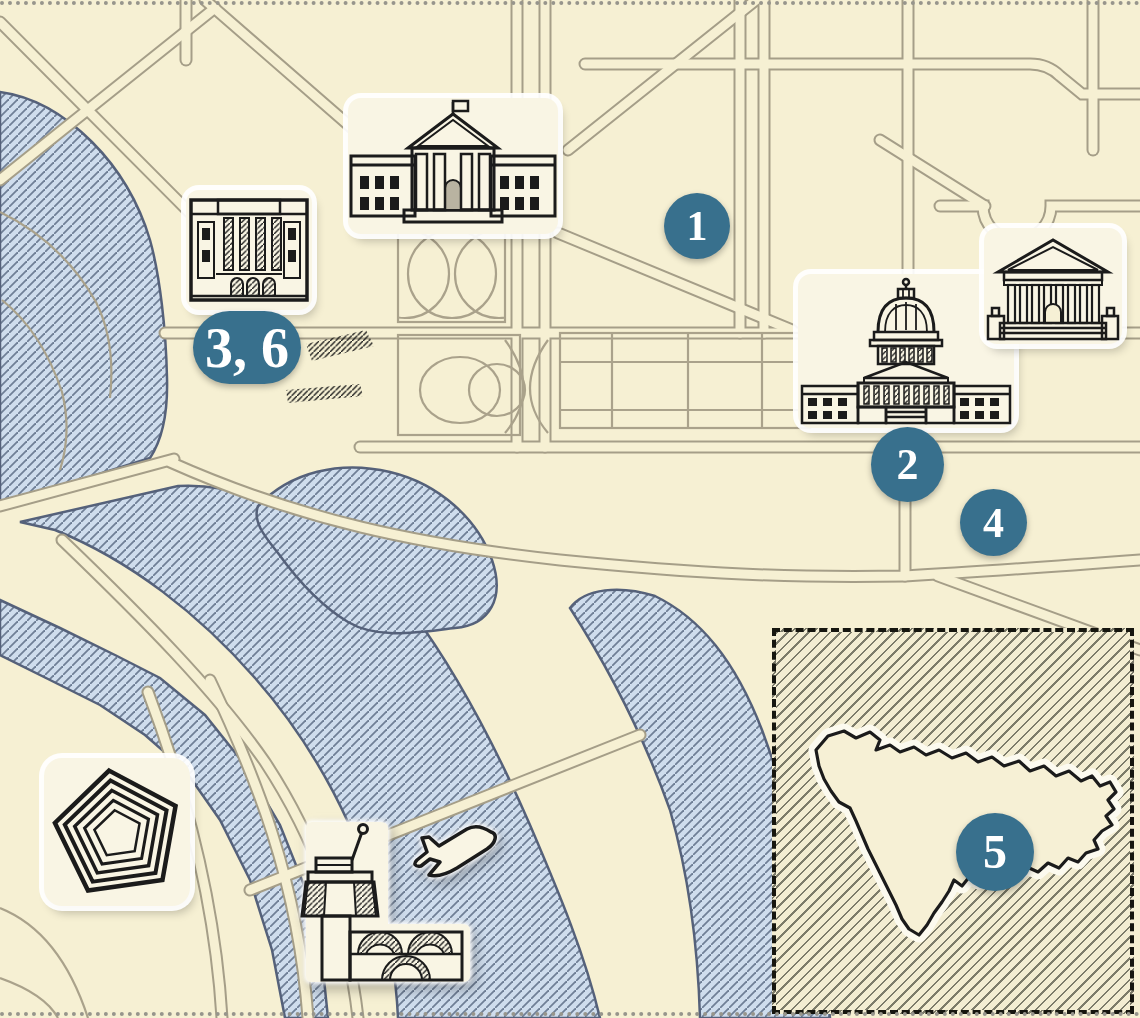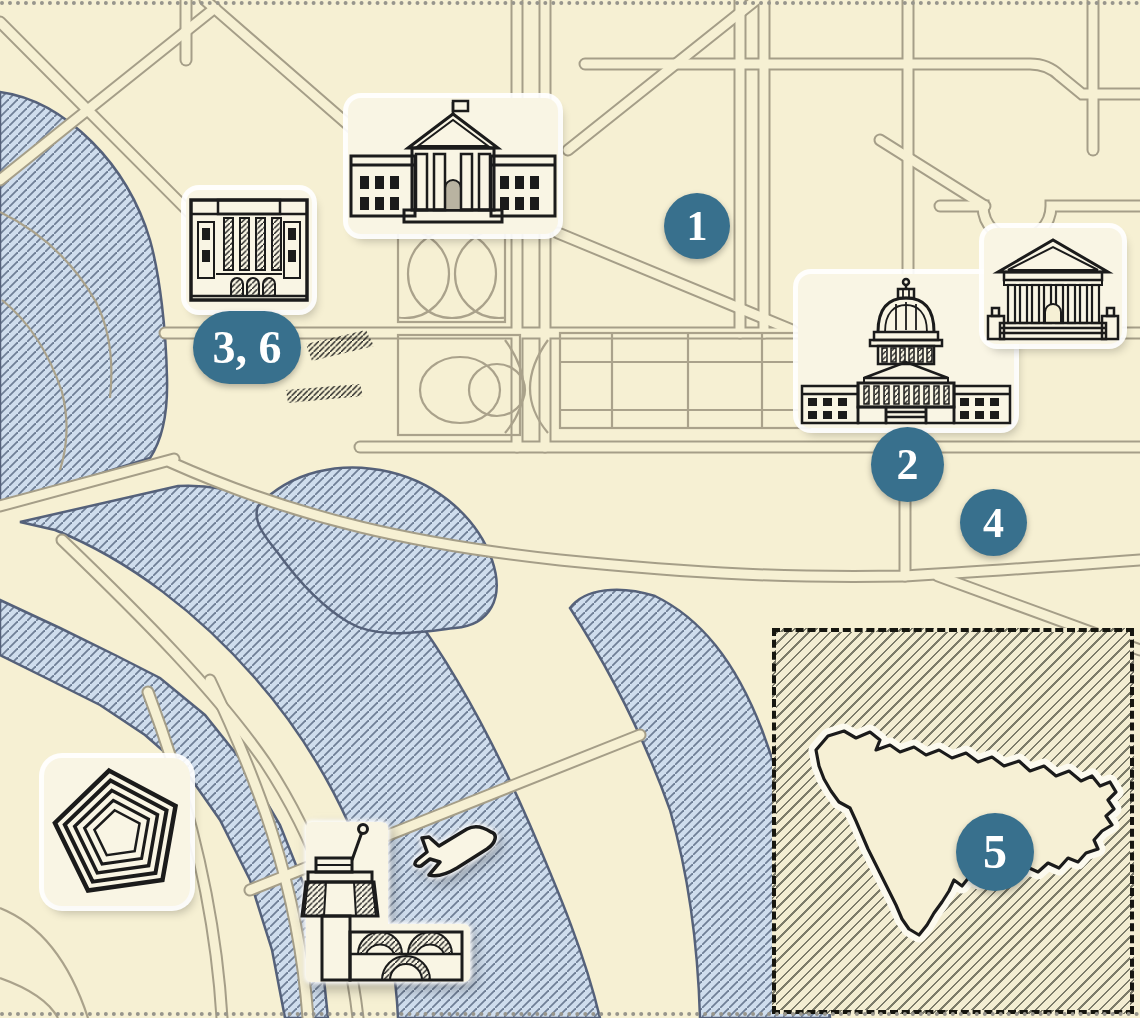--- a/index.html
+++ b/index.html
@@ -23,21 +23,21 @@
        #f3edd2;}
   .inset svg{position:absolute;left:0;top:0;}
 
   
   .badge{position:absolute;z-index:40;display:flex;align-items:center;justify-content:center;
      background:#38708d;color:#fff;border-radius:50%;
      font-family:"Liberation Serif",serif;font-weight:700;line-height:1;
      box-shadow:0 3px 6px rgba(0,0,0,.28);}
   #marker-1{left:664px;top:193px;width:66px;height:66px;font-size:42px;}
   #marker-2{left:871px;top:427px;width:73px;height:75px;font-size:44px;}
-  #marker-3-6{left:193px;top:311px;width:108px;height:73px;border-radius:37px;font-size:46px;}
+  #marker-3-6{left:193px;top:311px;width:108px;height:73px;border-radius:37px;font-size:56px;}
   #marker-4{left:960px;top:489px;width:67px;height:67px;font-size:42px;}
   #marker-5{left:956px;top:813px;width:78px;height:78px;font-size:48px;}
 
   .edge{position:absolute;left:0;width:1140px;height:0;z-index:50;
         border-top:4px dotted #97958c;}
   .edge.top{top:1px;}
   .edge.bottom{top:1012px;}
 </style>
 </head>
 <body>

